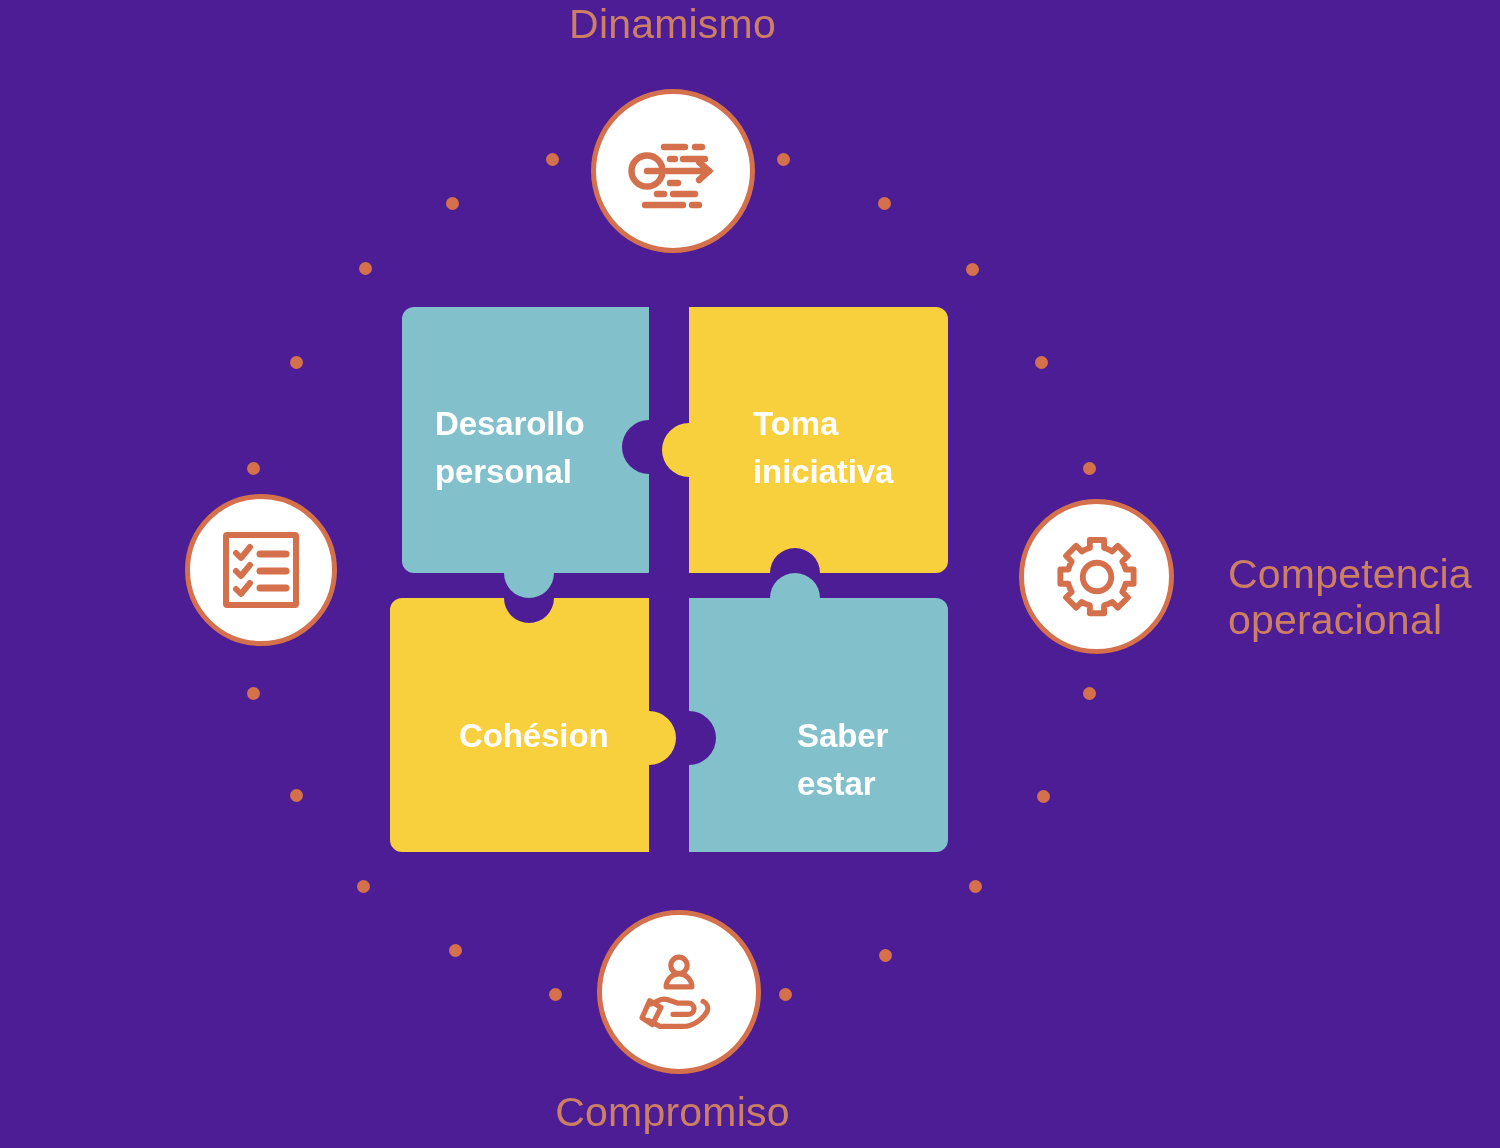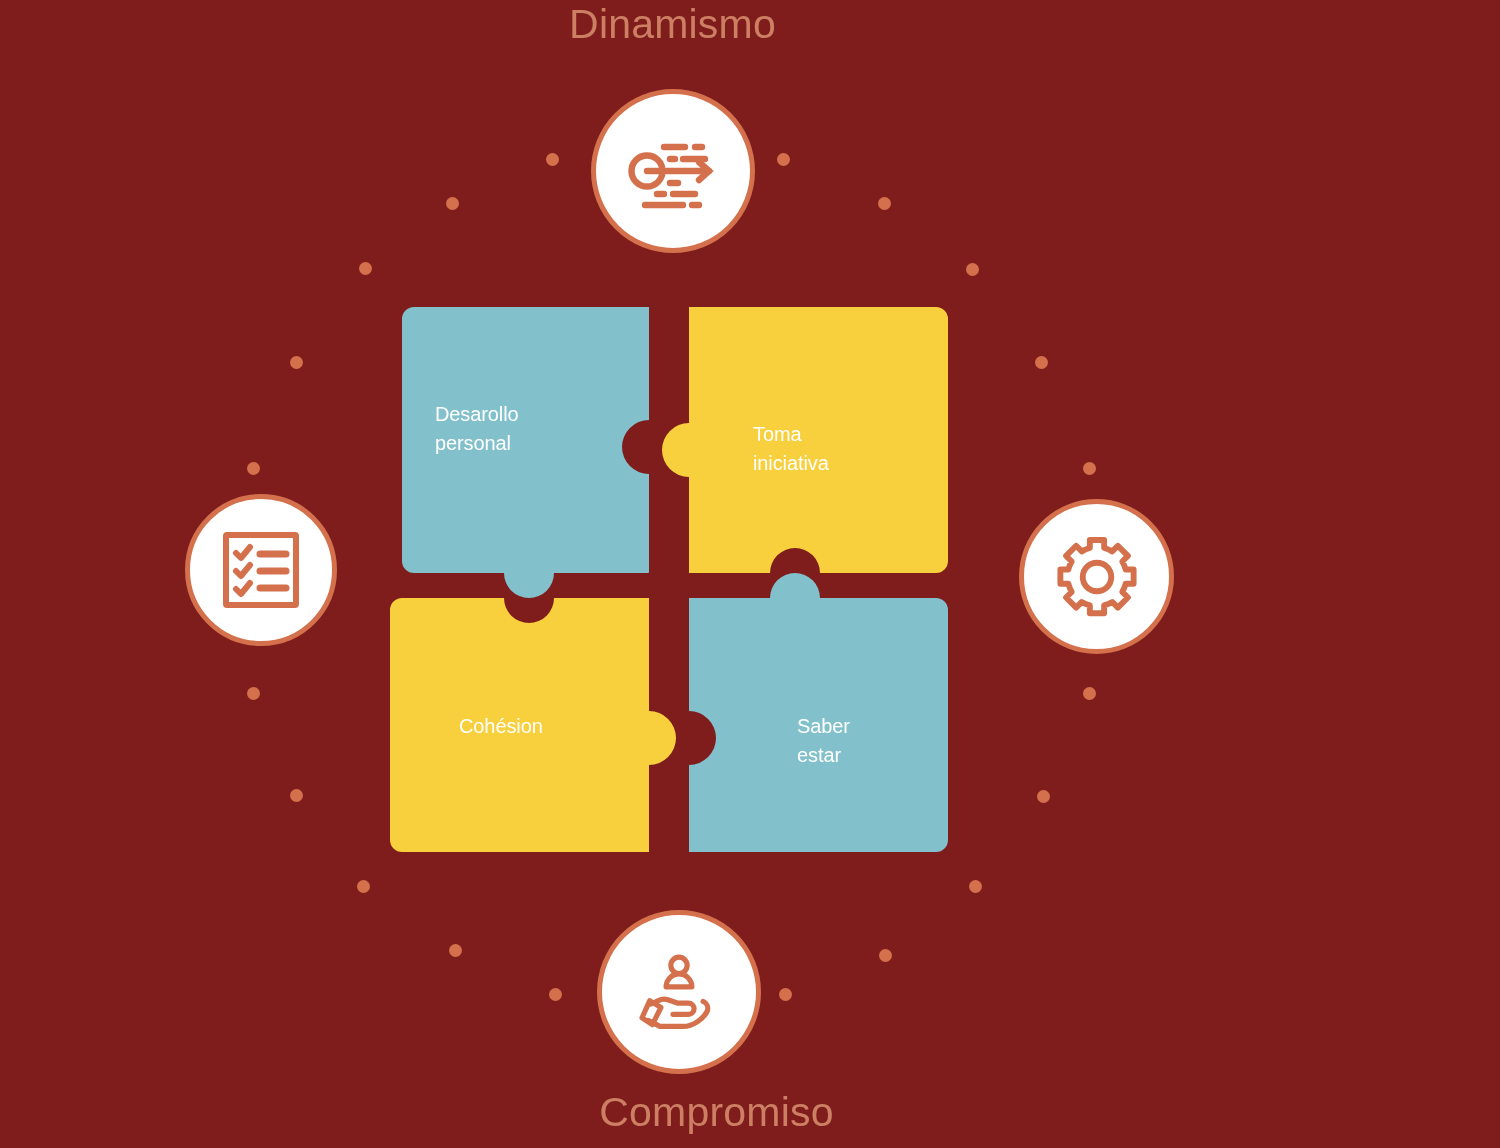--- a/index.html
+++ b/index.html
@@ -7,21 +7,21 @@
     padding: 0;
     background: #ffffff;
   }
   body {
     font-family: "Liberation Sans", sans-serif;
   }
   #stage {
     position: relative;
     width: 1500px;
     height: 1148px;
-    background: #7f1d1d;
+    background: #4c1d95;
     overflow: hidden;
   }
 
   
   .outer-label {
     position: absolute;
     color: #cd7f63;
     font-weight: 400;
     font-size: 41px;
     line-height: 1.12;
@@ -32,21 +32,20 @@
     top: 2px;
     left: 0;
     width: 1345px;
     text-align: center;
   }
   #label-bottom {
     top: 1090px;
     left: 0;
     width: 1345px;
     text-align: center;
-    margin-left: 44px;
   }
   #label-left {
     top: 553px;
     left: 6px;
     width: 160px;
     text-align: left;
   }
   #label-right {
     top: 552px;
     left: 1228px;
@@ -87,38 +86,40 @@
     left: 390px;
     top: 297px;
     width: 570px;
     height: 575px;
   }
   #puzzle svg { display: block; }
 
   .piece-label {
     position: absolute;
     color: #ffffff;
-    font-weight: normal;
-    font-size: 20px;
+    font-weight: bold;
+    font-size: 33px;
     line-height: 1.45;
     white-space: pre-line;
     letter-spacing: -0.1px;
   }
   #piece-label-tl { left: 435px; top: 400px; }
-  #piece-label-tr { left: 753px; top: 400px; margin-top: 20px; }
+  #piece-label-tr { left: 753px; top: 400px; }
   #piece-label-bl { left: 435px; top: 712px; margin-left: 24px; }
   #piece-label-br { left: 753px; top: 712px; margin-left: 44px; }
 </style>
 </head>
 <body>
 
 <div id="stage">
 
   <div class="outer-label" id="label-top">Dinamismo</div>
 
+  <div class="outer-label" id="label-right">Competencia
+operacional</div>
 
   <div class="outer-label" id="label-bottom">Compromiso</div>
 
 
   <div id="dots-layer">
       <div class="dot" style="left: 545.5px; top: 152.5px;"></div>
       <div class="dot" style="left: 445.5px; top: 196.5px;"></div>
       <div class="dot" style="left: 358.5px; top: 261.5px;"></div>
       <div class="dot" style="left: 289.5px; top: 355.5px;"></div>
       <div class="dot" style="left: 246.5px; top: 461.5px;"></div>

